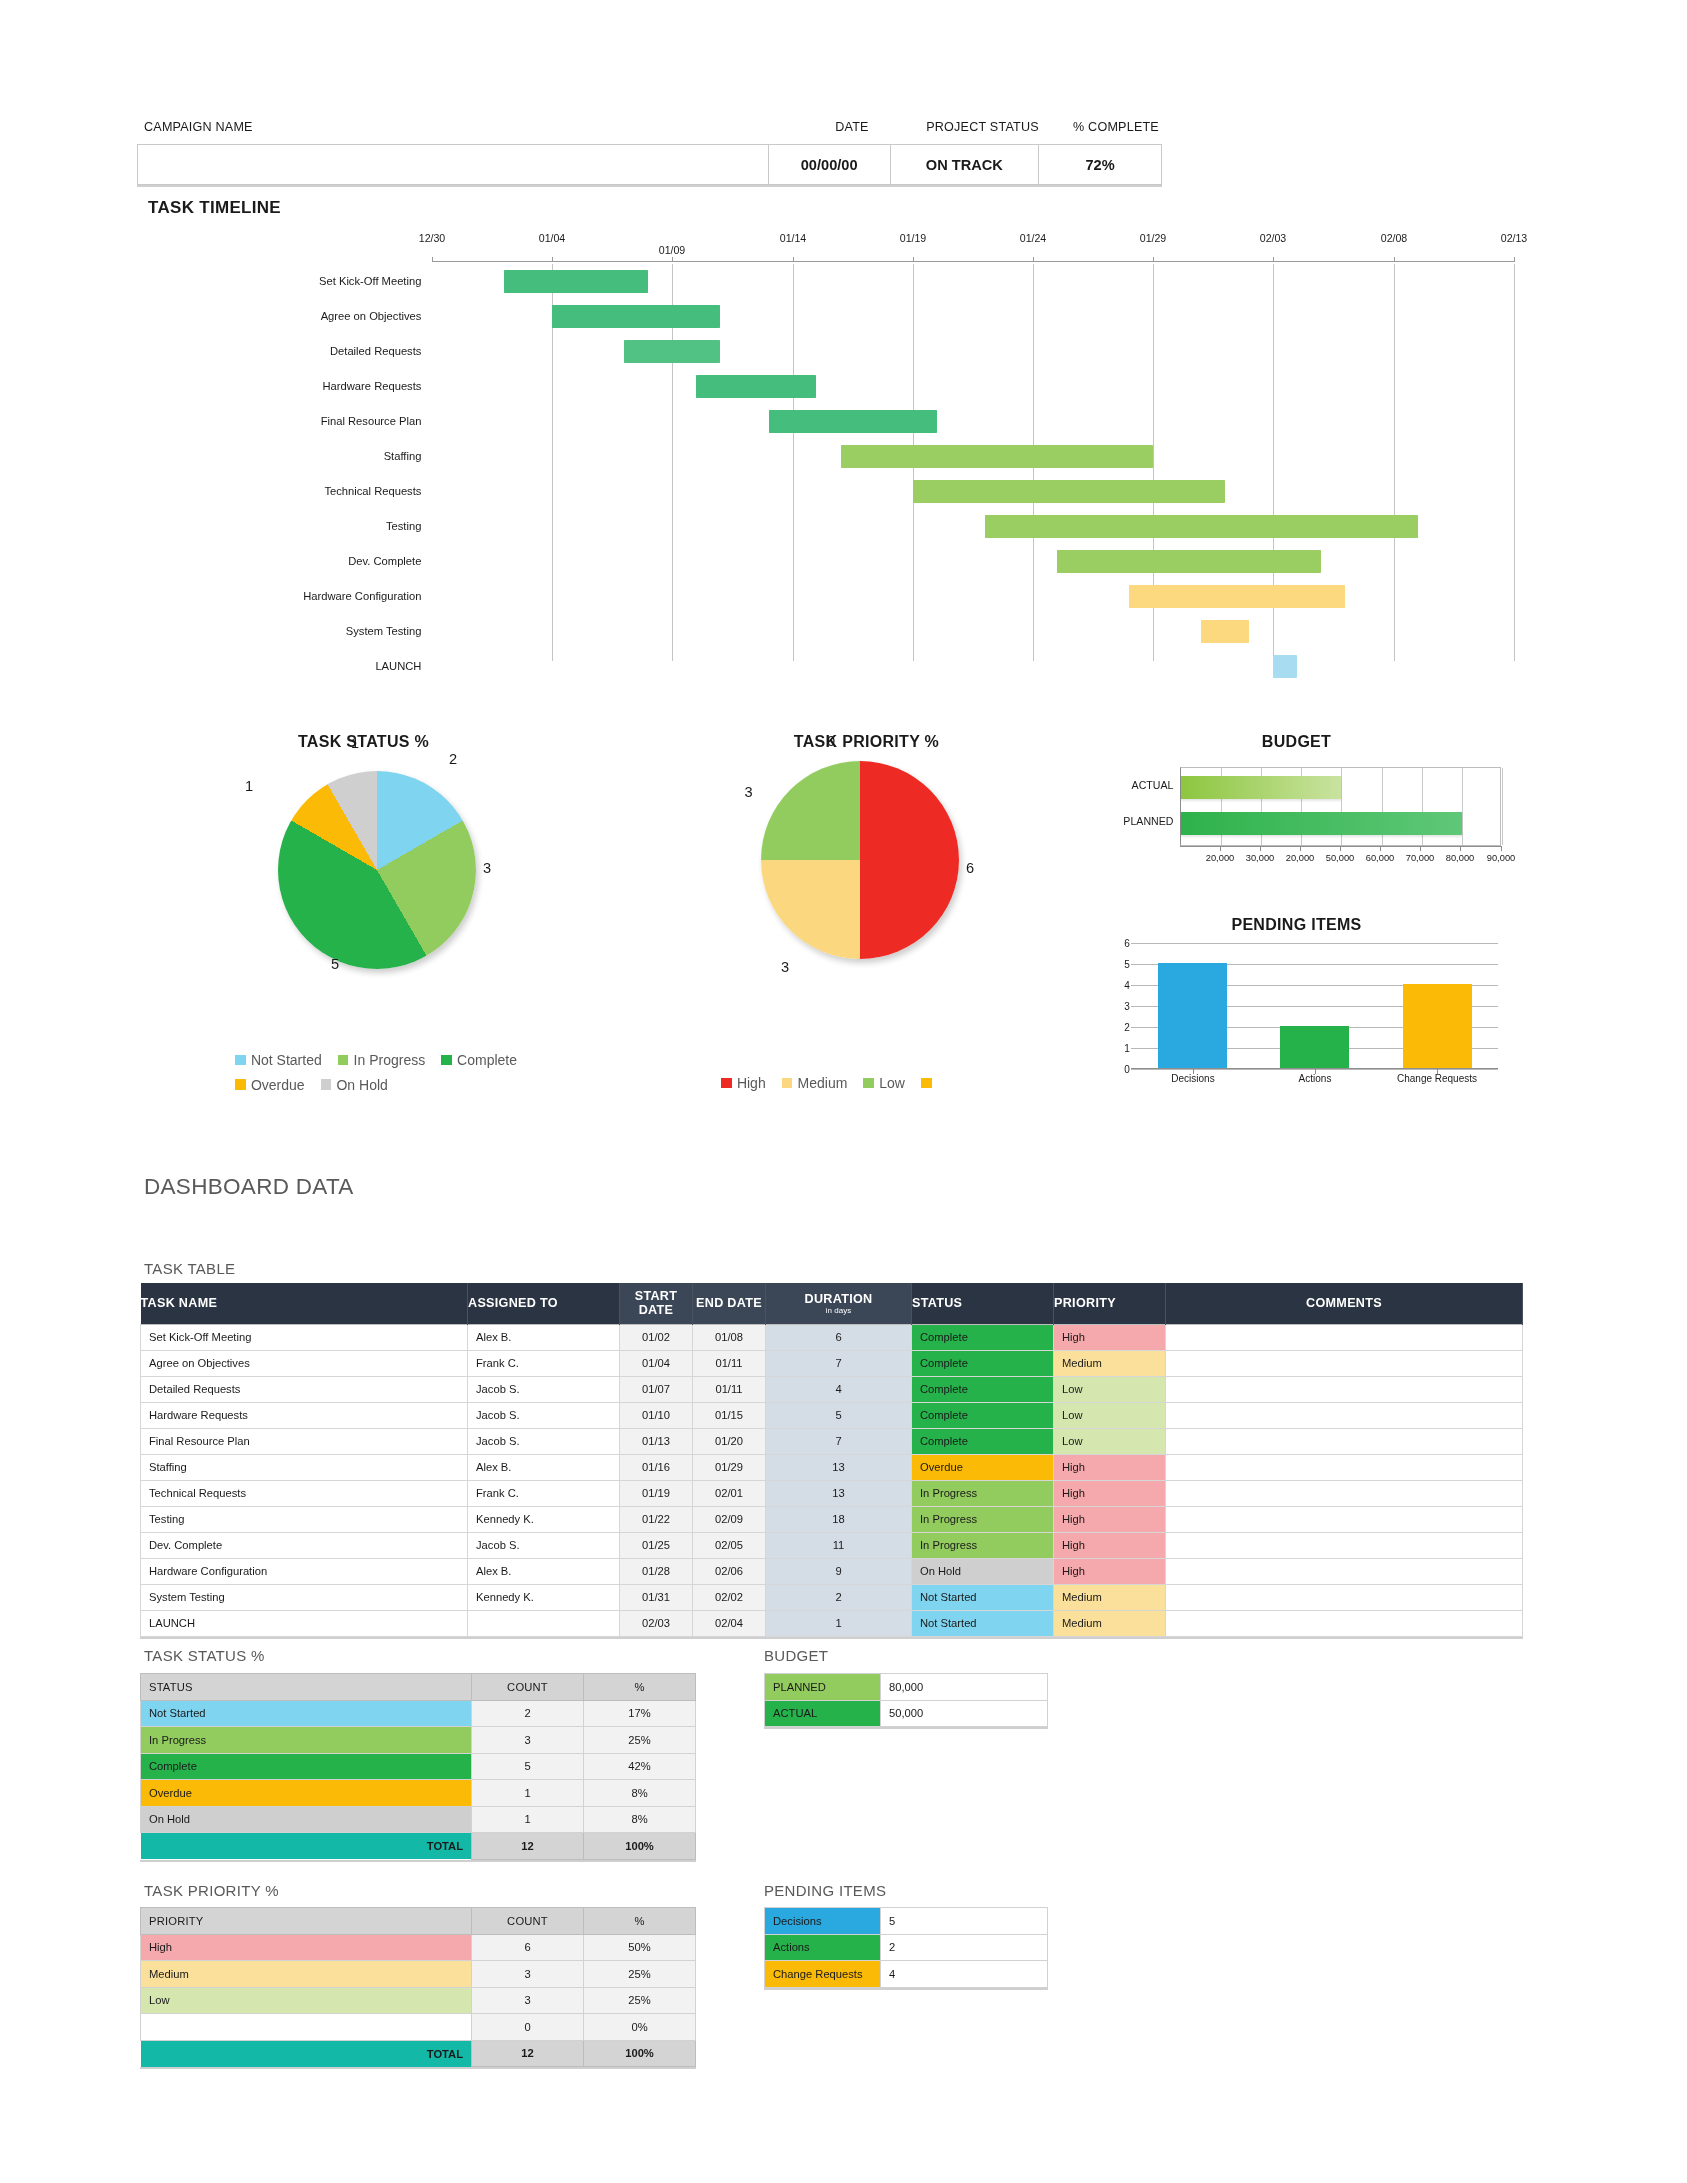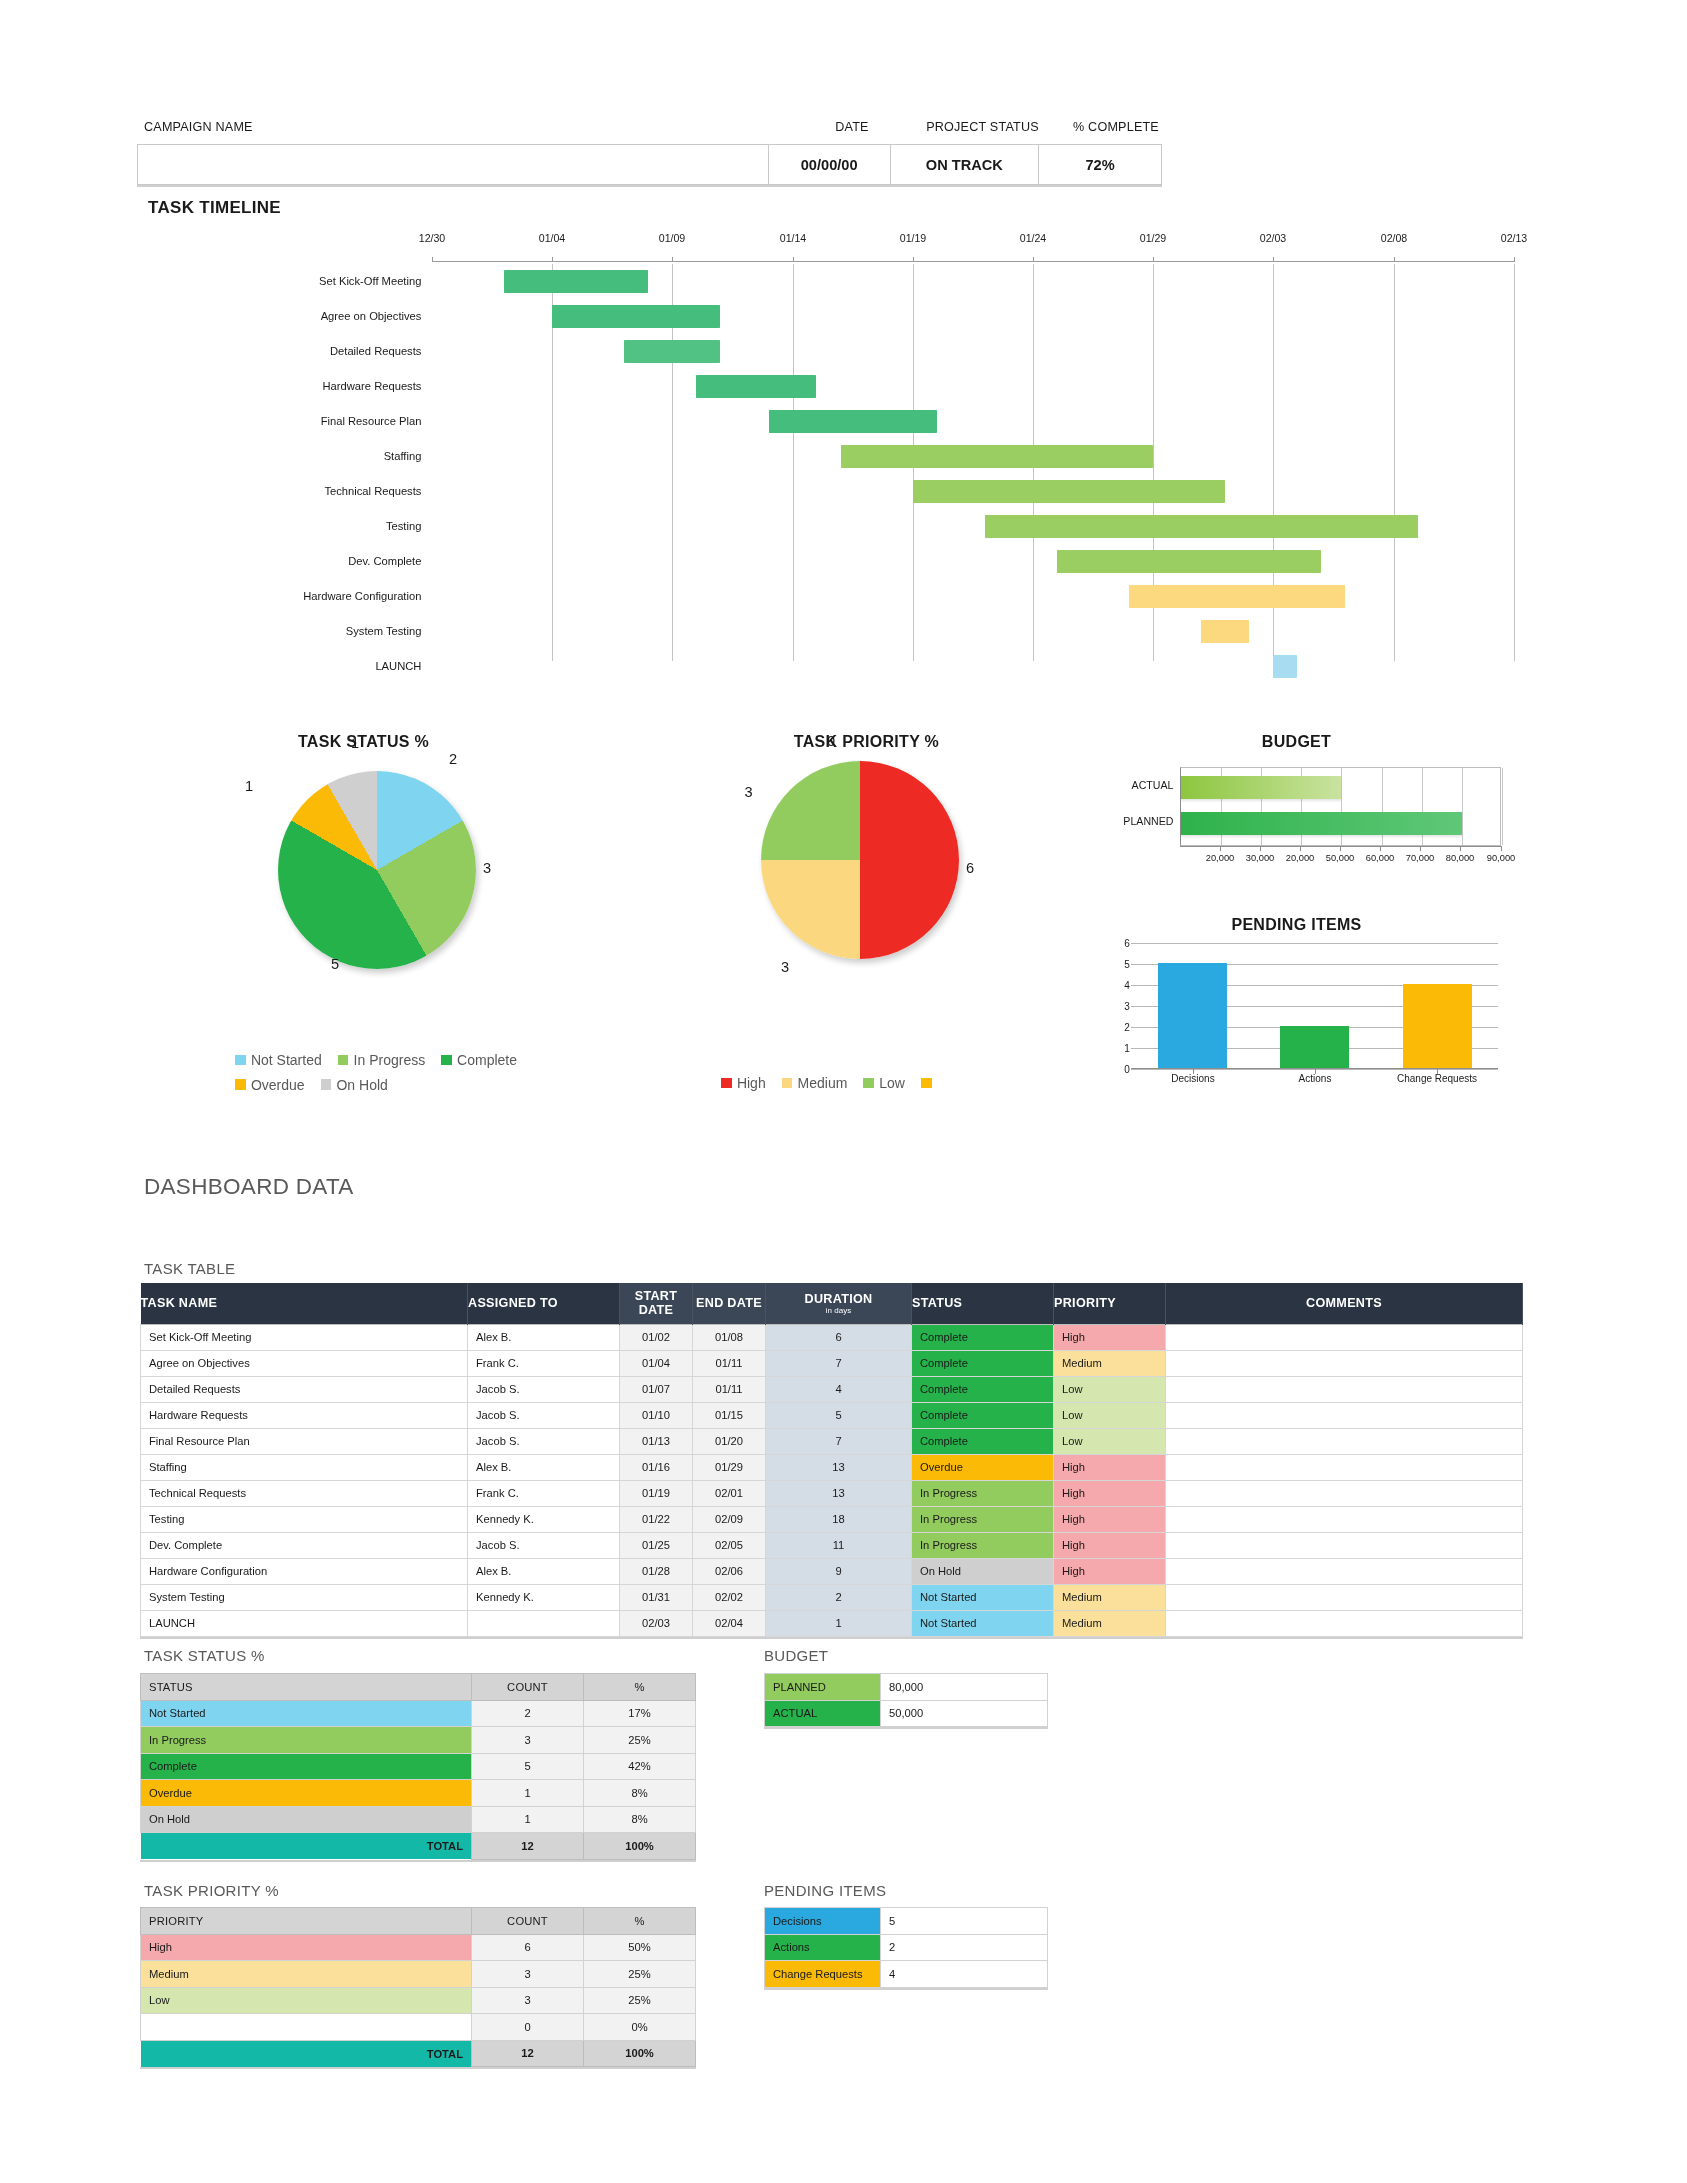--- a/index.html
+++ b/index.html
@@ -197,21 +197,21 @@
         <div class="gantt-label">System Testing</div>
         <div class="gantt-label">LAUNCH</div>
       </div>
     <div class="gantt-plot">
       <div class="gantt-axis" id="gantt-axis">
         <div class="gaxis-line"></div>
       <div class="gtick-lbl" style="left: 0px;">12/30</div>
           <div class="gtick-mark" style="left: 0px;"></div>
           <div class="gtick-lbl" style="left: 120px;">01/04</div>
           <div class="gtick-mark" style="left: 120px;"></div>
-          <div class="gtick-lbl" style="left: 240px;">01/09</div>
+          <div class="gtick-lbl" style="left: 240px; margin-top: 12px;">01/09</div>
           <div class="gtick-mark" style="left: 240px;"></div>
           <div class="gtick-lbl" style="left: 361px;">01/14</div>
           <div class="gtick-mark" style="left: 361px;"></div>
           <div class="gtick-lbl" style="left: 481px;">01/19</div>
           <div class="gtick-mark" style="left: 481px;"></div>
           <div class="gtick-lbl" style="left: 601px;">01/24</div>
           <div class="gtick-mark" style="left: 601px;"></div>
           <div class="gtick-lbl" style="left: 721px;">01/29</div>
           <div class="gtick-mark" style="left: 721px;"></div>
           <div class="gtick-lbl" style="left: 841px;">02/03</div>

